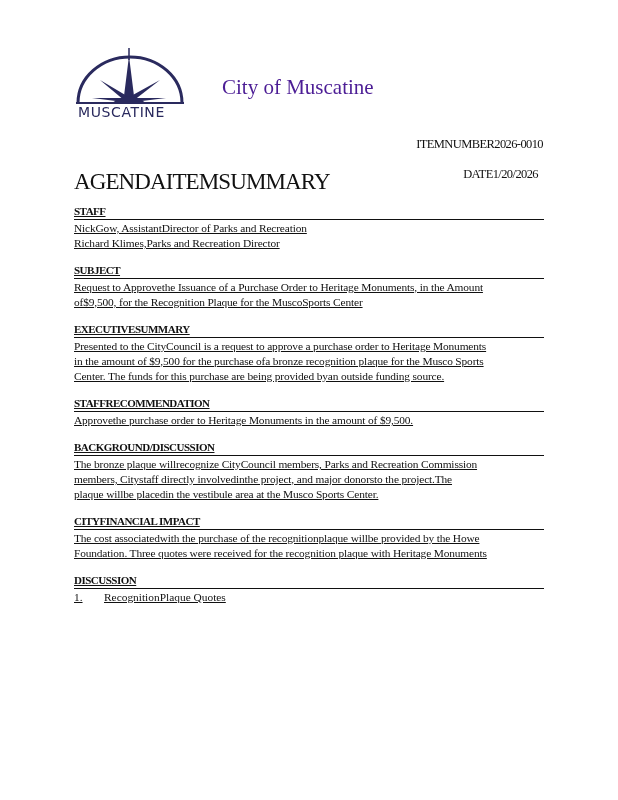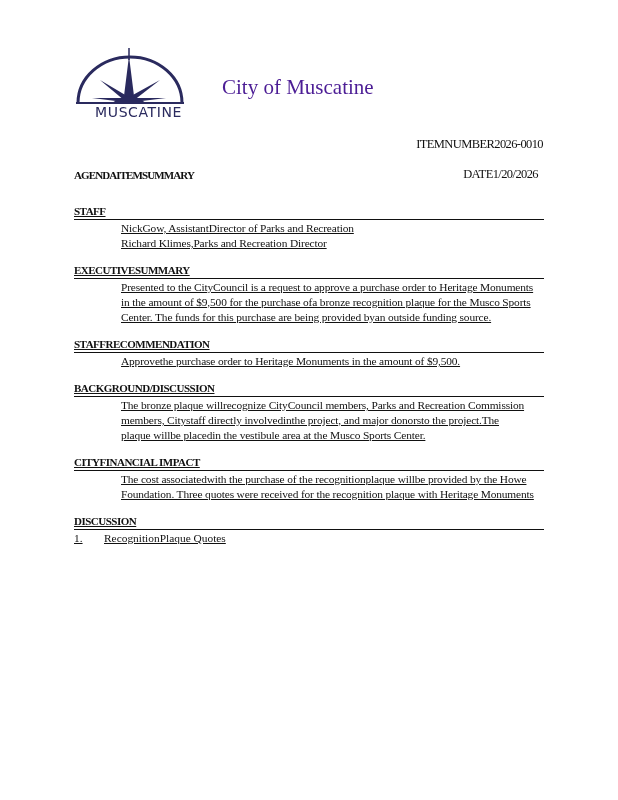--- a/index.html
+++ b/index.html
@@ -44,22 +44,22 @@
       right: 80px;
       top: 167px;
       font-size: 12.5px;
       letter-spacing: -0.6px;
       margin-left: 16px;
     }
     .doc-title {
       position: absolute;
       left: 74px;
       top: 169px;
-      font-size: 11px;
-      font-weight: bold;
+      font-size: 23px;
+      font-weight: normal;
       letter-spacing: -0.9px;
     }
     .sections {
       position: absolute;
       left: 74px;
       top: 205px;
       width: 470px;
       text-decoration: underline;
     }
     .section {
@@ -72,21 +72,20 @@
       line-height: 13px;
       padding-bottom: 1px;
       border-bottom: 1.5px solid #111;
     }
     .section-body {
       font-size: 11.4px;
       line-height: 15px;
       padding-top: 1px;
       text-align: justify;
       letter-spacing: -0.15px;
-      margin-left: 47px;
     }
     .body-line {
       display: block;
       white-space: nowrap;
     }
     .attachment-row {
       display: flex;
       font-size: 11.4px;
       line-height: 15px;
       padding-top: 1px;
@@ -112,41 +111,48 @@
     <polygon points="88,34 59,50 61,55" fill="#2a2a5e"></polygon>
 
     <polygon points="20,52 52,52 52,56" fill="#2a2a5e"></polygon>
 
     <polygon points="94,52 62,52 62,56" fill="#2a2a5e"></polygon>
 
     <path d="M40 57 Q57 44 74 57 Z" fill="#2a2a5e"></path>
 
     <line x1="4" y1="57" x2="112" y2="57" stroke="#2a2a5e" stroke-width="2"></line>
   </svg>
-  <div style="position:absolute;left:6px;top:58px;width:104px;text-align:right;font-family:'DejaVu Sans','Liberation Sans',sans-serif;font-size:14px;letter-spacing:0.6px;color:#2a2a5e;line-height:16px;">MUSCATINE</div>
+  <div style="position:absolute;left:6px;top:58px;width:104px;text-align:left;font-family:'DejaVu Sans','Liberation Sans',sans-serif;font-size:14px;letter-spacing:0.6px;color:#2a2a5e;line-height:16px;">MUSCATINE</div>
 </div>
 
 <div class="city-title">City of Muscatine</div>
 
 <div class="item-number">ITEMNUMBER2026-0010</div>
 
 <div class="doc-title">AGENDAITEMSUMMARY</div>
 
 <div class="date">DATE1/20/2026</div>
 
 <div class="sections">
 
   <div class="section">
     <div class="section-heading">STAFF</div>
     <div class="section-body">
       <span class="body-line">NickGow, AssistantDirector of Parks and Recreation</span>
       <span class="body-line">Richard Klimes,Parks and Recreation  Director</span>
     </div>
   </div>
 
+  <div class="section">
+    <div class="section-heading">SUBJECT</div>
+    <div class="section-body">
+      <span class="body-line">Request to Approvethe Issuance of a Purchase  Order to Heritage  Monuments,  in the  Amount</span>
+      <span class="body-line">of$9,500,  for the Recognition Plaque for the  MuscoSports Center</span>
+    </div>
+  </div>
 
   <div class="section">
     <div class="section-heading">EXECUTIVESUMMARY</div>
     <div class="section-body">
       <span class="body-line">Presented  to the CityCouncil is a request  to approve a purchase  order to Heritage  Monuments</span>
       <span class="body-line">in the amount  of $9,500 for the purchase  ofa bronze recognition  plaque for the Musco Sports</span>
       <span class="body-line">Center.  The funds for this purchase are  being  provided byan outside funding  source.</span>
     </div>
   </div>
 

